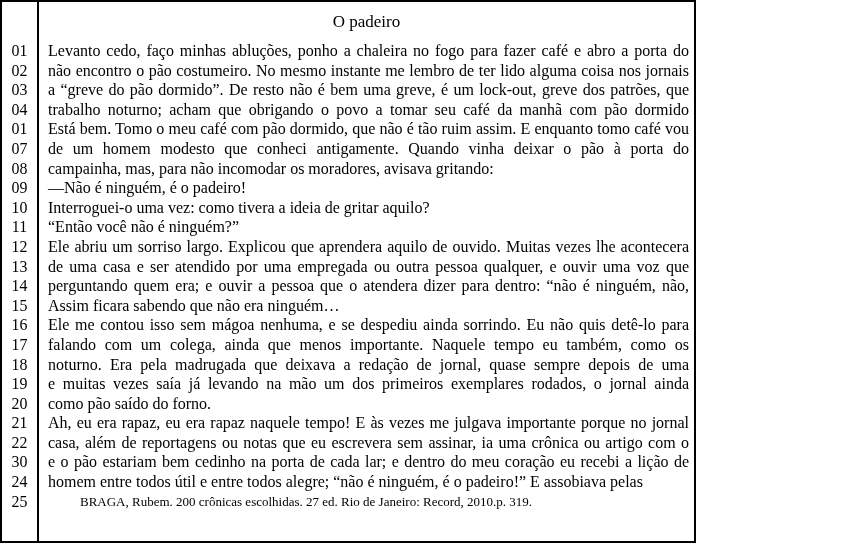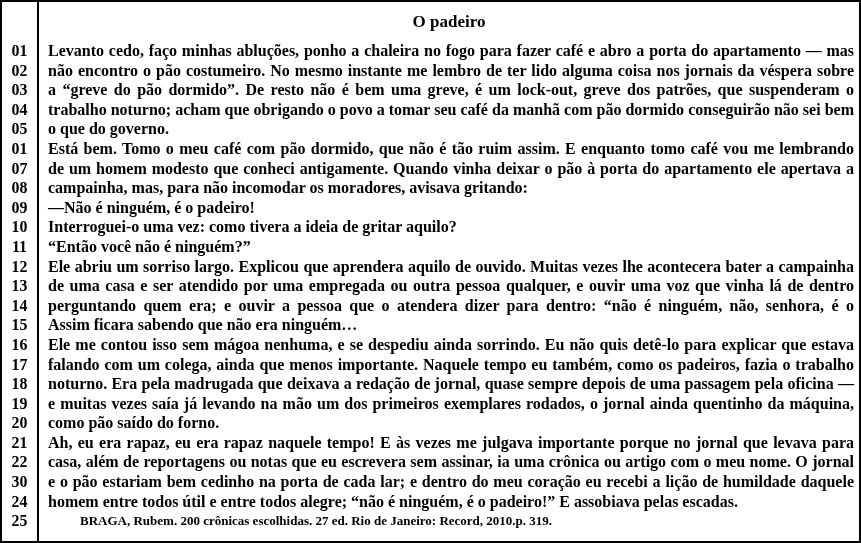--- a/index.html
+++ b/index.html
@@ -2,27 +2,26 @@
 <html><head>
 <meta charset="utf-8">
 <style>
   html, body {
     margin: 0;
     padding: 0;
     background: #ffffff;
   }
   .page {
     position: relative;
-    width: 861px;
+    width: 696px;
     height: 543px;
     background: #4d7c0f;
     color: #000000;
     font-family: "Liberation Serif", "DejaVu Serif", serif;
     overflow: hidden;
-    font-weight: bold;
   }
   .textbox {
     position: absolute;
     left: 0; top: 0; right: 0; bottom: 0;
     border: 2px solid #000000;
     box-sizing: border-box;
     background: #ffffff;
   }
   .col-divider {
     position: absolute;
@@ -96,24 +95,20 @@
     </div>
     <div class="line-row">
       <div class="num">03</div>
       <div class="txt justify">a “greve do pão dormido”. De resto não é bem uma greve, é um lock-out, greve dos patrões, que suspenderam o</div>
     </div>
     <div class="line-row">
       <div class="num">04</div>
       <div class="txt justify">trabalho noturno; acham que obrigando o povo a tomar seu café da manhã com pão dormido conseguirão não sei bem</div>
     </div>
     <div class="line-row">
-      <div class="num">05</div>
-      <div class="txt plain">o que do governo.</div>
-    </div>
-    <div class="line-row">
       <div class="num">01</div>
       <div class="txt justify">Está bem. Tomo o meu café com pão dormido, que não é tão ruim assim. E enquanto tomo café vou me lembrando</div>
     </div>
     <div class="line-row">
       <div class="num">07</div>
       <div class="txt justify">de um homem modesto que conheci antigamente. Quando vinha deixar o pão à porta do apartamento ele apertava a</div>
     </div>
     <div class="line-row">
       <div class="num">08</div>
       <div class="txt plain">campainha, mas, para não incomodar os moradores, avisava gritando:</div>

